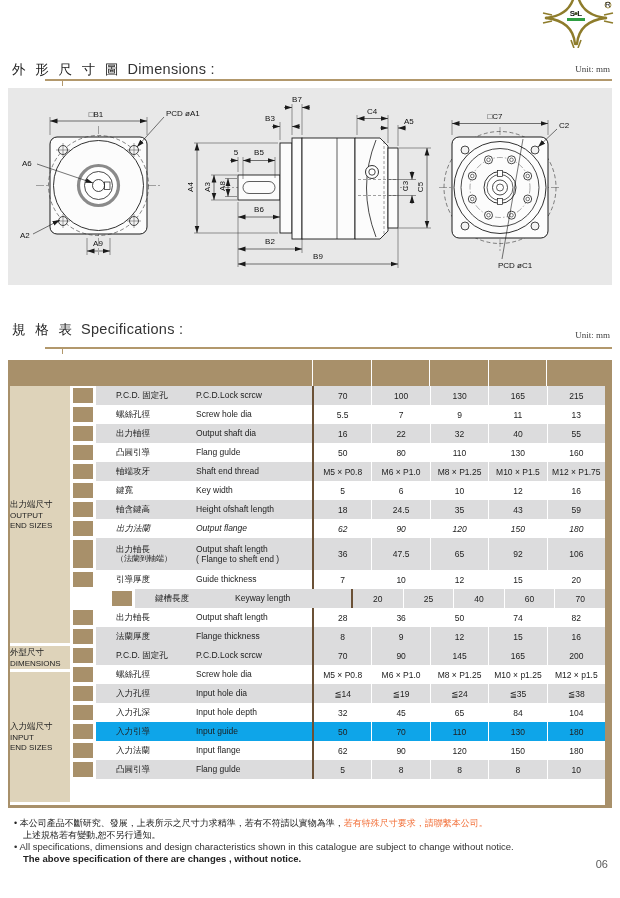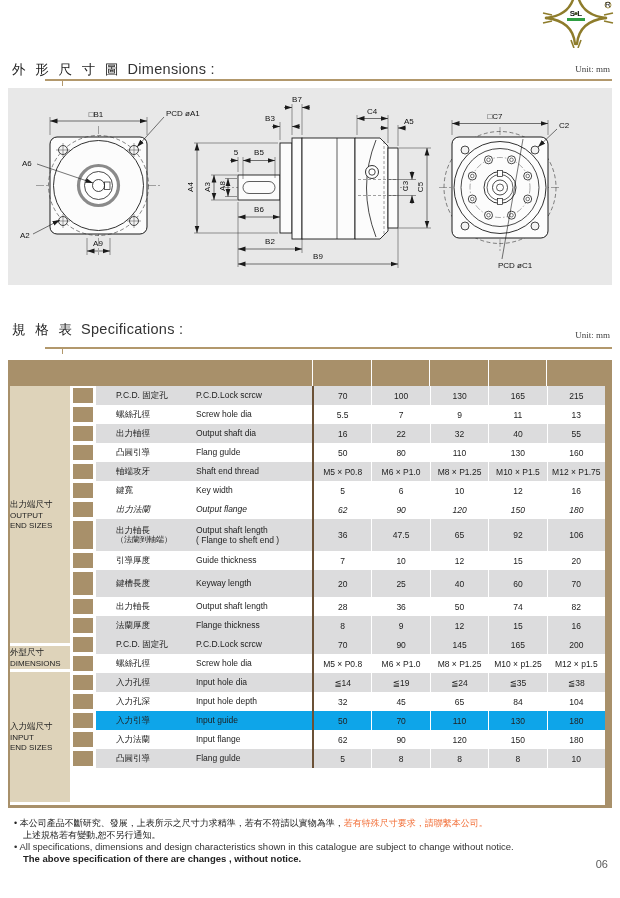--- a/index.html
+++ b/index.html
@@ -397,20 +397,34 @@
             <div class="t-v">6</div>
             <div class="t-v">10</div>
             <div class="t-v">12</div>
             <div class="t-v">16</div>
           </div>
         </div>
         <div class="t-row" style="height: 19px;">
           <div class="sq-wrap">
             <div class="sq"></div>
           </div>
+          <div class="t-content" style="background: rgb(220, 220, 221);">
+            <div class="t-cn">軸含鍵高</div>
+            <div class="t-en">Height ofshaft length</div>
+            <div class="t-v first">18</div>
+            <div class="t-v">24.5</div>
+            <div class="t-v">35</div>
+            <div class="t-v">43</div>
+            <div class="t-v">59</div>
+          </div>
+        </div>
+        <div class="t-row" style="height: 19px;">
+          <div class="sq-wrap">
+            <div class="sq"></div>
+          </div>
           <div class="t-content" style="background: rgb(255, 255, 255); font-style: italic;">
             <div class="t-cn">出力法蘭</div>
             <div class="t-en">Output flange</div>
             <div class="t-v first">62</div>
             <div class="t-v">90</div>
             <div class="t-v">120</div>
             <div class="t-v">150</div>
             <div class="t-v">180</div>
           </div>
         </div>
@@ -435,21 +449,21 @@
           <div class="t-content" style="background: rgb(255, 255, 255);">
             <div class="t-cn">引導厚度</div>
             <div class="t-en">Guide thickness</div>
             <div class="t-v first">7</div>
             <div class="t-v">10</div>
             <div class="t-v">12</div>
             <div class="t-v">15</div>
             <div class="t-v">20</div>
           </div>
         </div>
-        <div class="t-row" style="height: 27px;">
+        <div class="t-row" style="height: 19px; margin-left: 39px;">
           <div class="sq-wrap">
             <div class="sq"></div>
           </div>
           <div class="t-content" style="background: rgb(220, 220, 221);">
             <div class="t-cn">鍵槽長度</div>
             <div class="t-en">Keyway length</div>
             <div class="t-v first">20</div>
             <div class="t-v">25</div>
             <div class="t-v">40</div>
             <div class="t-v">60</div>

